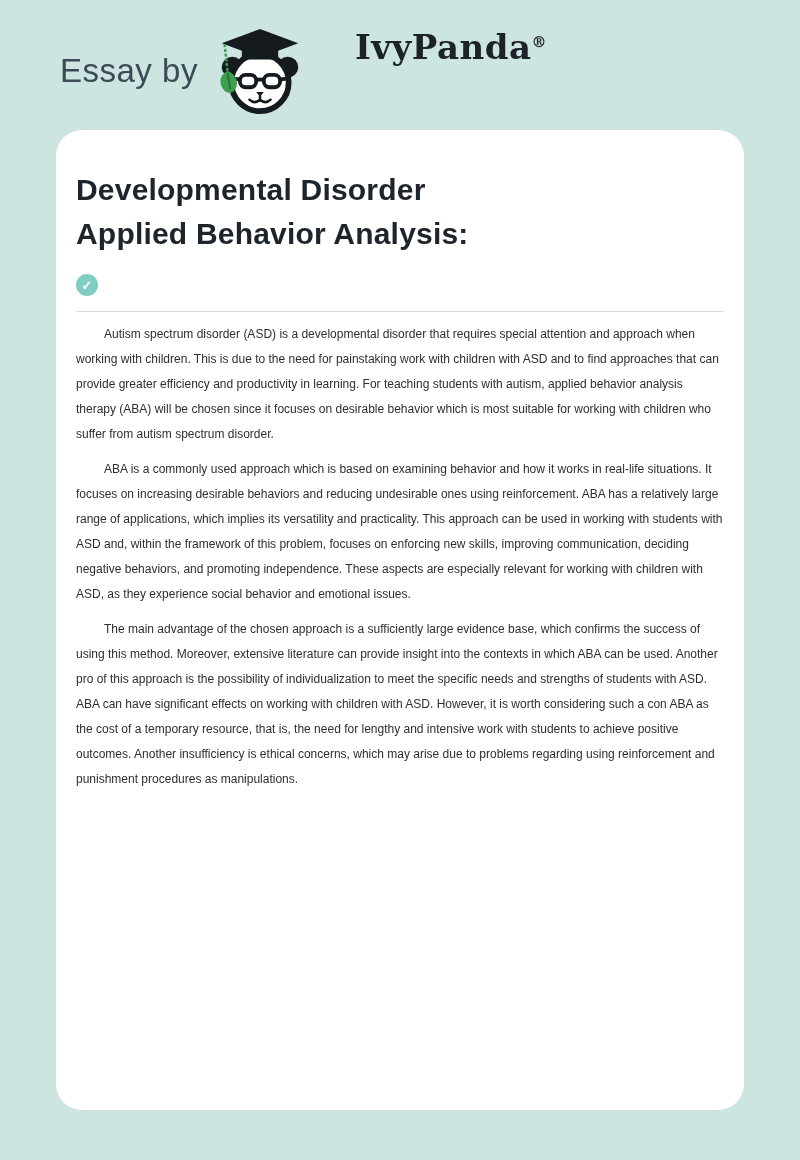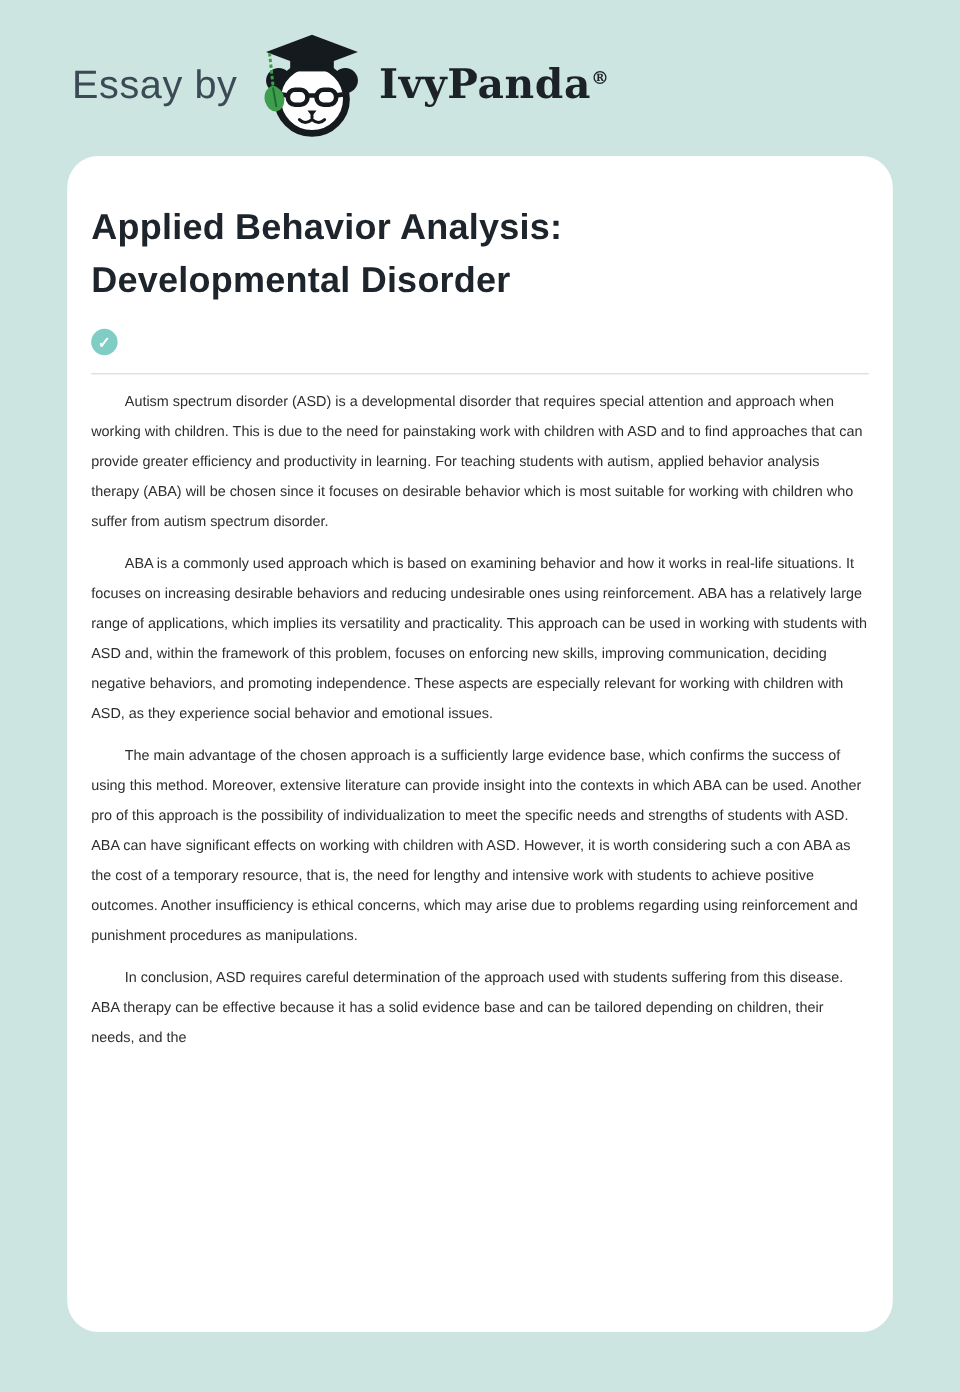--- a/index.html
+++ b/index.html
@@ -18,23 +18,23 @@
     height: 118px;
   }
   .essay-by {
     font-size: 33px;
     font-weight: 400;
     color: #3b4a54;
     letter-spacing: 0.5px;
   }
   .logo-wrap {
     display: flex;
-    align-items: center;
     margin-left: 14px;
     cursor: pointer;
+    gap: 39px;
   }
   .logo-svg { display: block; }
   .brand-name {
     font-family: "DejaVu Serif", "Liberation Serif", serif;
     font-weight: 700;
     font-size: 34px;
     color: #1c2228;
     margin-left: 8px;
     letter-spacing: 0.5px;
   }
@@ -130,29 +130,28 @@
         <path d="M16 46 q-9 4 -7 14 q3 9 10 9 q7 -2 7 -11 q-1 -9 -10 -12 z" fill="#3f9e4d"></path>
         <path d="M16 48 l3 17" stroke="#1f6b2f" stroke-width="1.6"></path>
       </svg>
     </span>
     <span class="brand-name"><span>IvyPanda</span><sup>®</sup></span>
   </div>
 </header>
 
 <main class="essay-card">
   <h1 class="essay-title">
+    <span>Developmental Disorder</span>
     <span>Applied Behavior Analysis:</span>
-    <span>Developmental Disorder</span>
   </h1>
 
   <div class="availability-row">
     <span class="check-circle">✓</span>
   </div>
 
   <hr class="divider">
 
   <div class="essay-body">
       <p>Autism spectrum disorder (ASD) is a developmental disorder that requires special attention and approach when working with children. This is due to the need for painstaking work with children with ASD and to find approaches that can provide greater efficiency and productivity in learning. For teaching students with autism, applied behavior analysis therapy (ABA) will be chosen since it focuses on desirable behavior which is most suitable for working with children who suffer from autism spectrum disorder.</p>
       <p>ABA is a commonly used approach which is based on examining behavior and how it works in real-life situations. It focuses on increasing desirable behaviors and reducing undesirable ones using reinforcement. ABA has a relatively large range of applications, which implies its versatility and practicality. This approach can be used in working with students with ASD and, within the framework of this problem, focuses on enforcing new skills, improving communication, deciding negative behaviors, and promoting independence. These aspects are especially relevant for working with children with ASD, as they experience social behavior and emotional issues.</p>
       <p>The main advantage of the chosen approach is a sufficiently large evidence base, which confirms the success of using this method. Moreover, extensive literature can provide insight into the contexts in which ABA can be used. Another pro of this approach is the possibility of individualization to meet the specific needs and strengths of students with ASD. ABA can have significant effects on working with children with ASD. However, it is worth considering such a con ABA as the cost of a temporary resource, that is, the need for lengthy and intensive work with students to achieve positive outcomes. Another insufficiency is ethical concerns, which may arise due to problems regarding using reinforcement and punishment procedures as manipulations.</p>
-      <p>In conclusion, ASD requires careful determination of the approach used with students suffering from this disease. ABA therapy can be effective because it has a solid evidence base and can be tailored depending on children, their needs, and the</p>
     </div>
 </main>
 
 </body></html>

